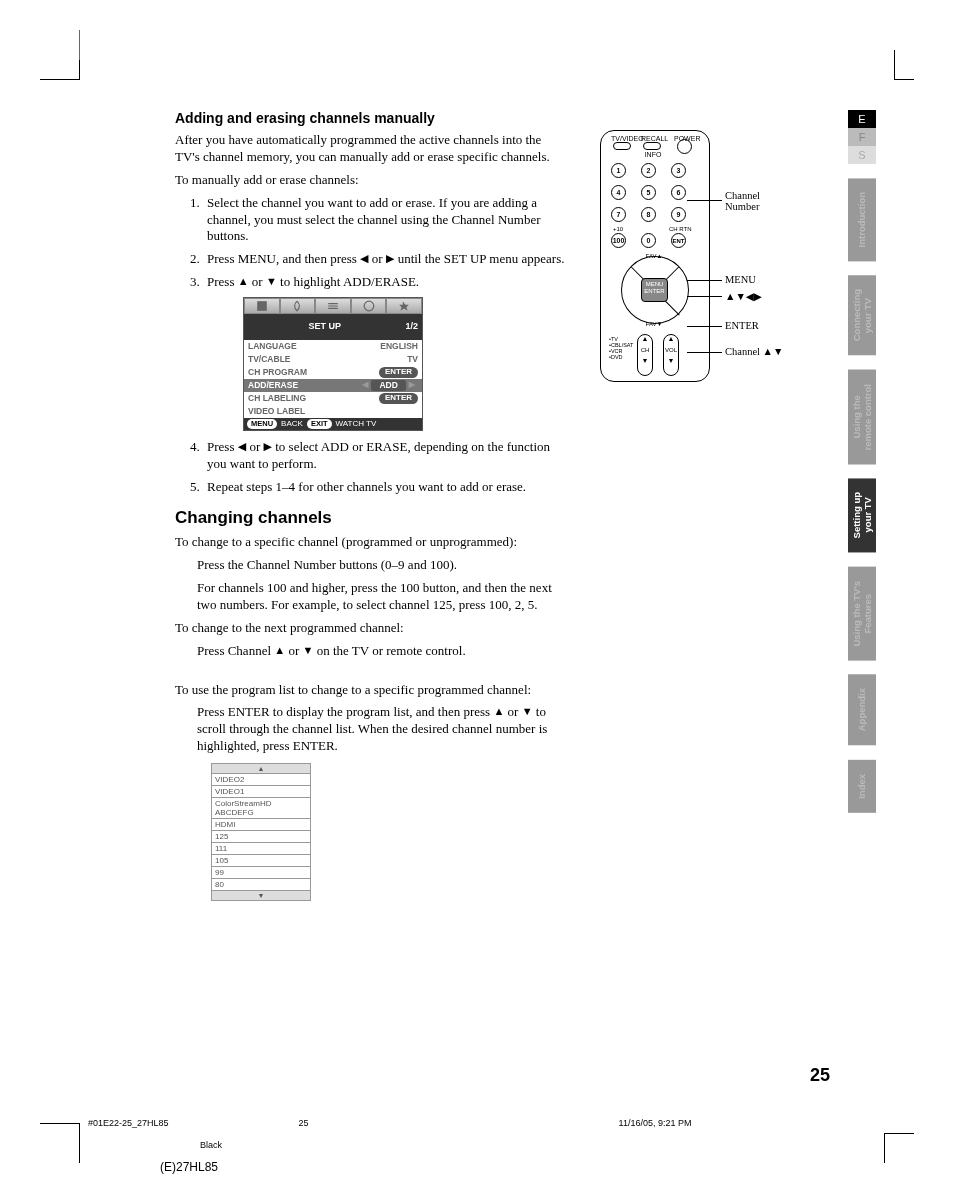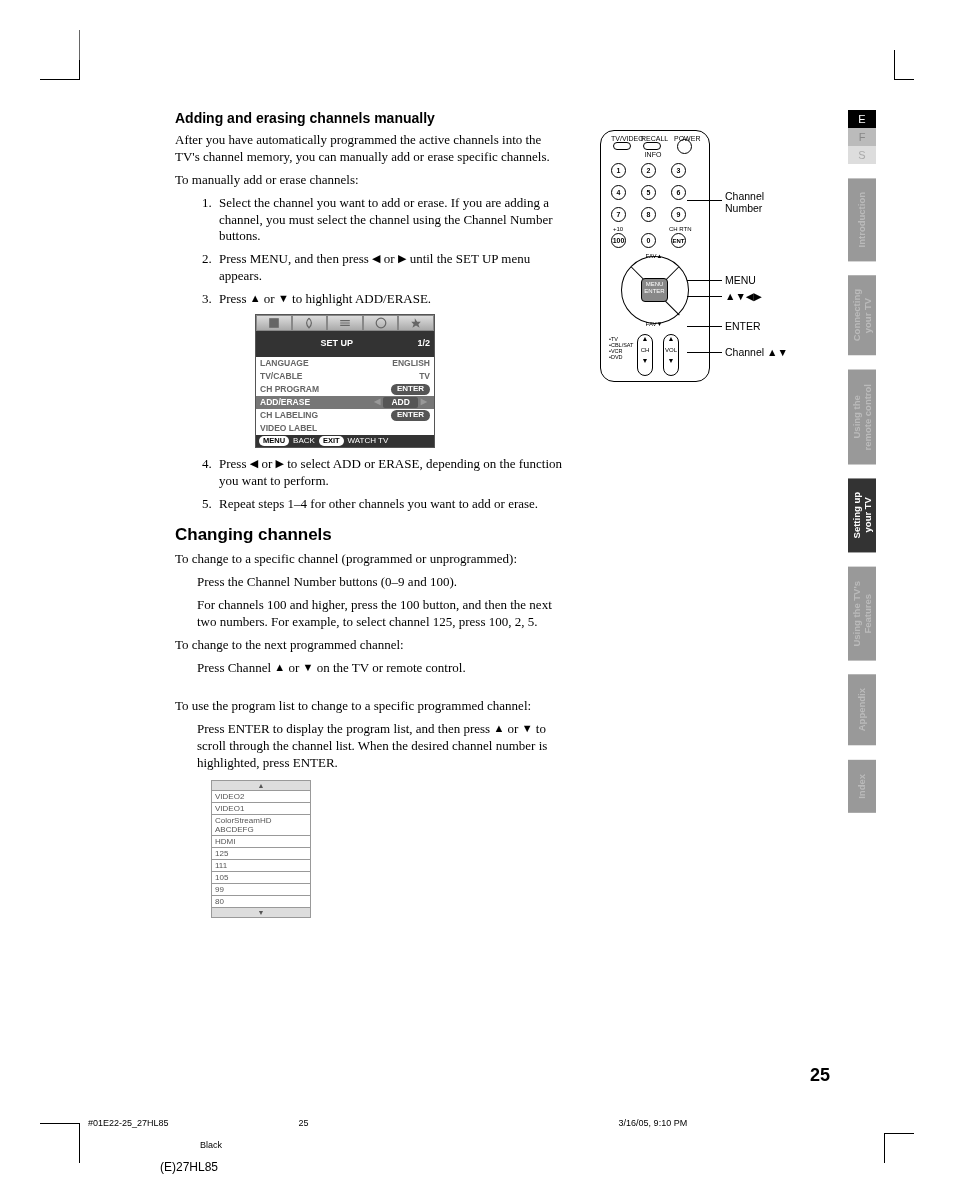--- a/index.html
+++ b/index.html
@@ -23,21 +23,21 @@
     position: absolute;
     top: 110px;
     left: 175px;
     width: 640px;
   }
   .left-col { width: 390px; float: left; }
   .right-col { width: 220px; float: right; margin-top:20px; }
   h3 { font-family: Arial, sans-serif; font-weight: bold; font-size: 14px; margin-bottom: 6px; }
   h2 { font-family: Arial, sans-serif; font-weight: bold; font-size: 17px; margin-top: 12px; margin-bottom: 6px; }
   p { line-height: 1.3; margin-bottom: 6px; }
-  ol { margin-left: 40px; }
+  ol { margin-left: 28px; }
   ol li { margin-bottom: 6px; line-height: 1.3; padding-left: 4px; }
   .arrow { font-family: Arial; font-size: 11px; position:relative; top:-1px;}
   .setup-osd {
     width: 180px;
     margin: 6px 0 8px 36px;
     font-family: Arial, sans-serif;
     font-size: 9px;
     border: 1px solid #555;
   }
   .osd-tabs { display: flex; background: #ccc; }
@@ -72,21 +72,21 @@
     height: 252px;
     border: 1.5px solid #000;
     border-radius: 14px;
     background: #fff;
     position: relative;
     margin-left: 5px;
   }
   .rbtn { position:absolute; border:1px solid #000; border-radius:50%; display:flex;align-items:center;justify-content:center; font-size:7px; font-weight:bold;}
   .oval { border-radius: 8px; }
   .rlabel { position:absolute; font-size:7px; text-align:center;}
-  .callout { position:absolute; font-size:10.5px; font-family: Liberation Sans, sans-serif; }
+  .callout { position:absolute; font-size:10.5px; font-family: Liberation Serif, serif; }
   .callout-line { position:absolute; border-top:1px solid #000; }
   
   .side-tabs { position:absolute; right: 78px; top: 110px; width: 28px; display:flex; flex-direction:column; gap:14px; font-family: Arial,sans-serif;}
   .lang-tab { width:28px; height:18px; display:flex; align-items:center; justify-content:center; font-size:11px; font-weight:normal; }
   .lang-e { background:#000; color:#fff; }
   .lang-f { background:#bbb; color:#888; }
   .lang-s { background:#ddd; color:#aaa; }
   .vtab { width:28px; background:#888; color:#eee; writing-mode: vertical-rl; transform: rotate(180deg); font-size:9.5px; font-weight:bold; text-align:center; padding: 14px 0; display:flex; align-items:center; justify-content:center; line-height:1.2;}
   .vtab.active { background:#333; color:#fff;}
   .vtab.faded { color:#bbb; background:#999;}
@@ -332,16 +332,16 @@
       <div class="callout-line" style="top:222px;left:92px;width:35px;"></div>
       <div class="callout" style="top:216px;left:130px;">Channel ▲▼</div>
     </div>
   </div>
 </div>
 
 <div class="page-num">25</div>
 <div class="footer">
   <span>#01E22-25_27HL85</span>
   <span>25</span>
-  <span style="margin-left:180px;">3/16/05, 9:10 PM</span>
+  <span style="margin-left:180px;">11/16/05, 9:21 PM</span>
 </div>
 <div class="footer-black">Black</div>
 <div class="model">(E)27HL85</div>
 
 </body></html>

